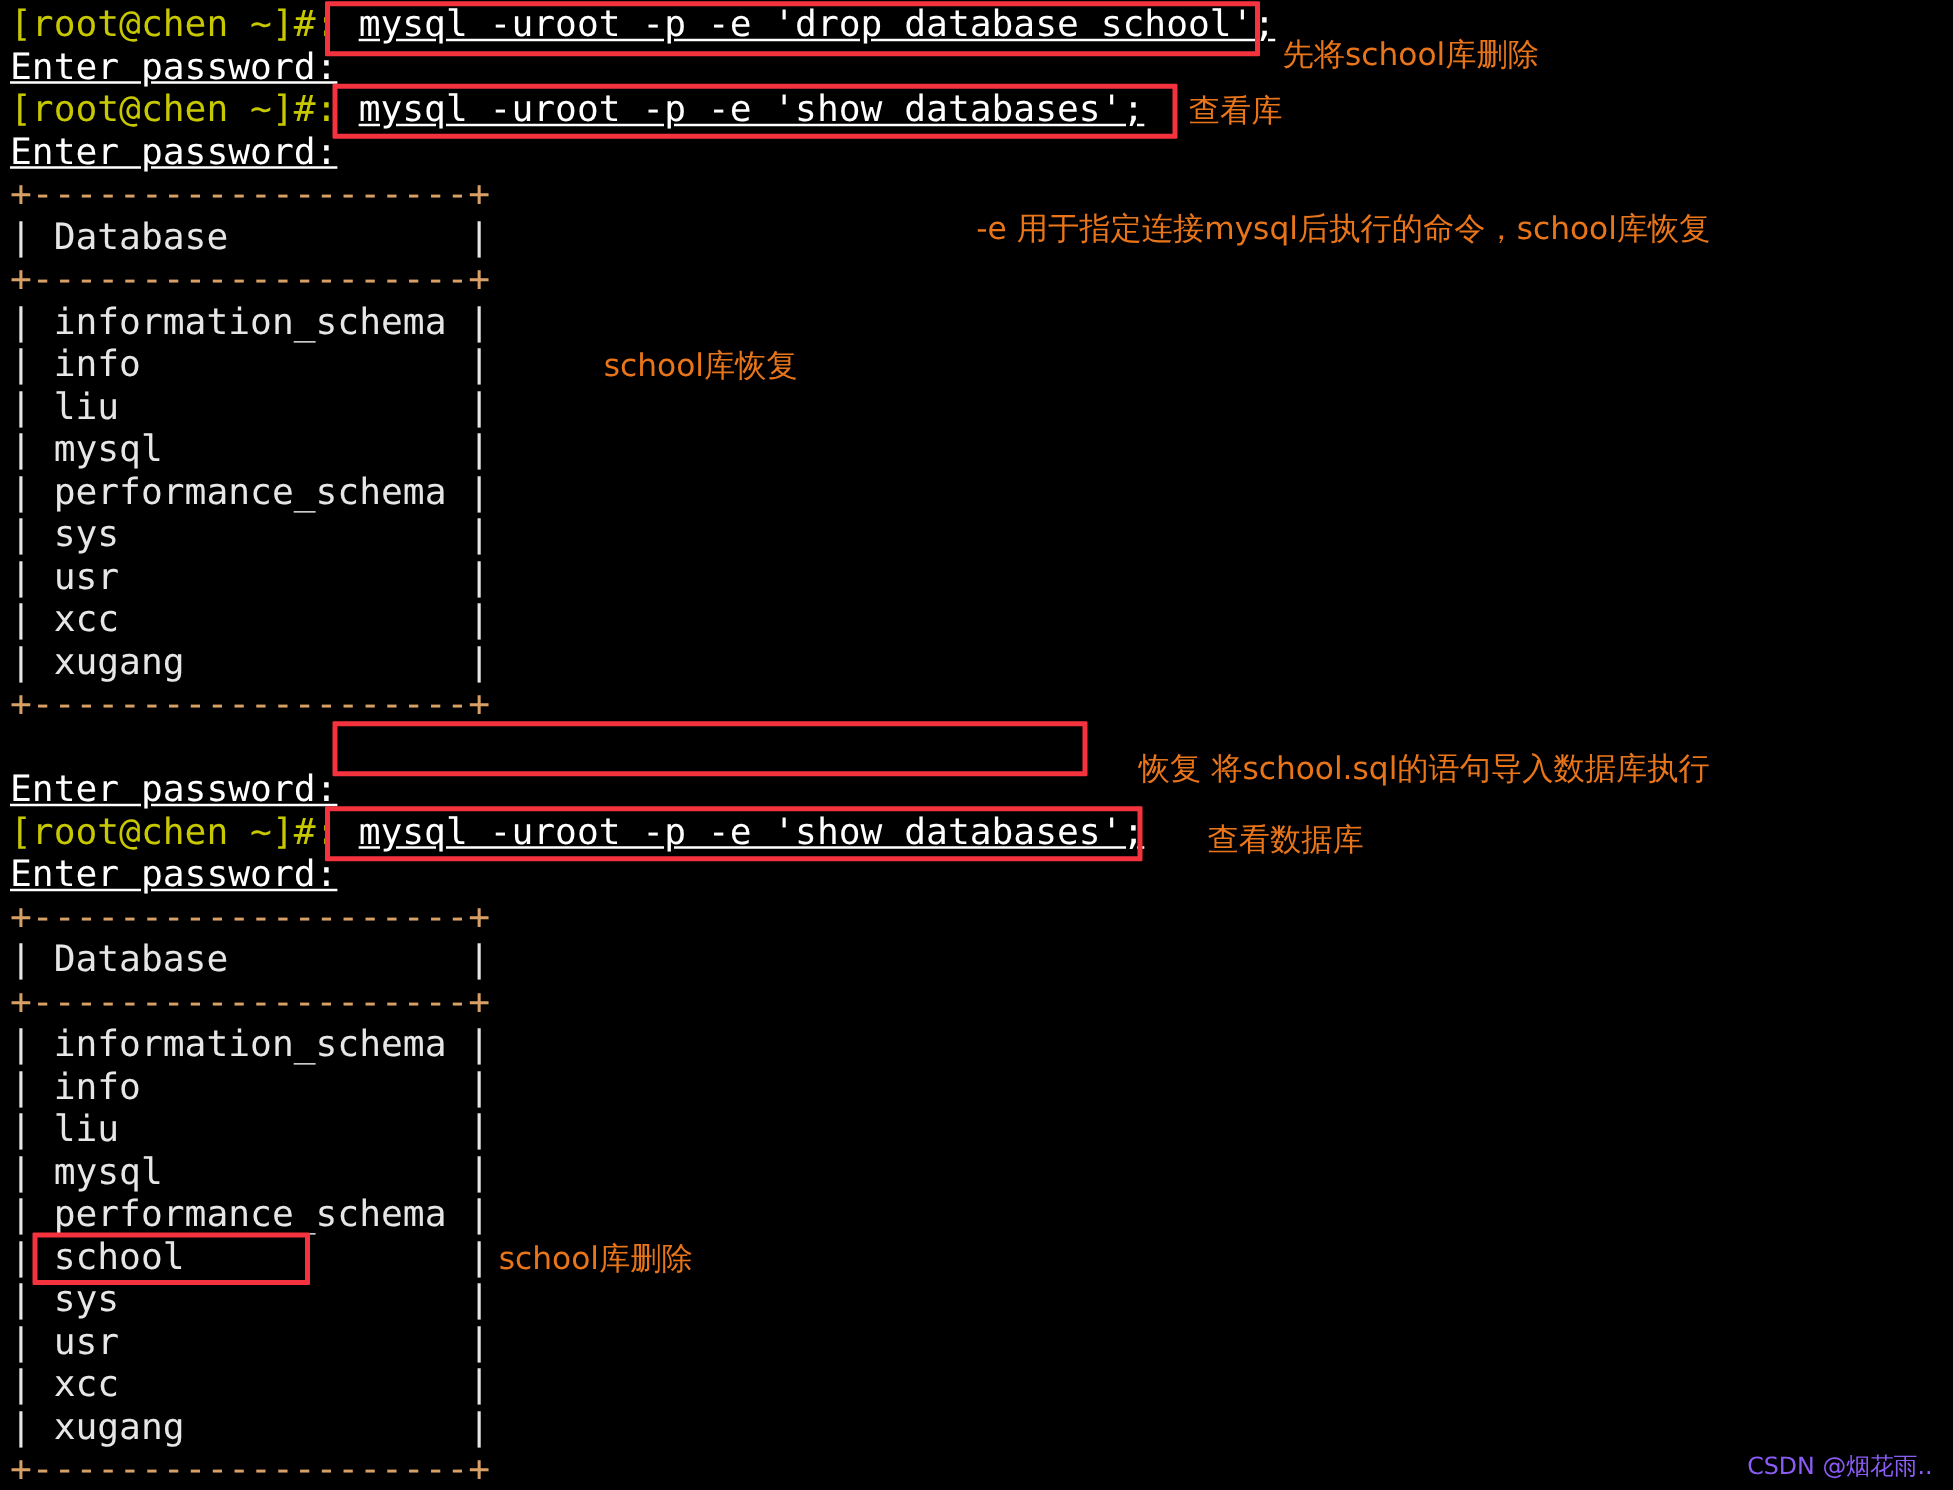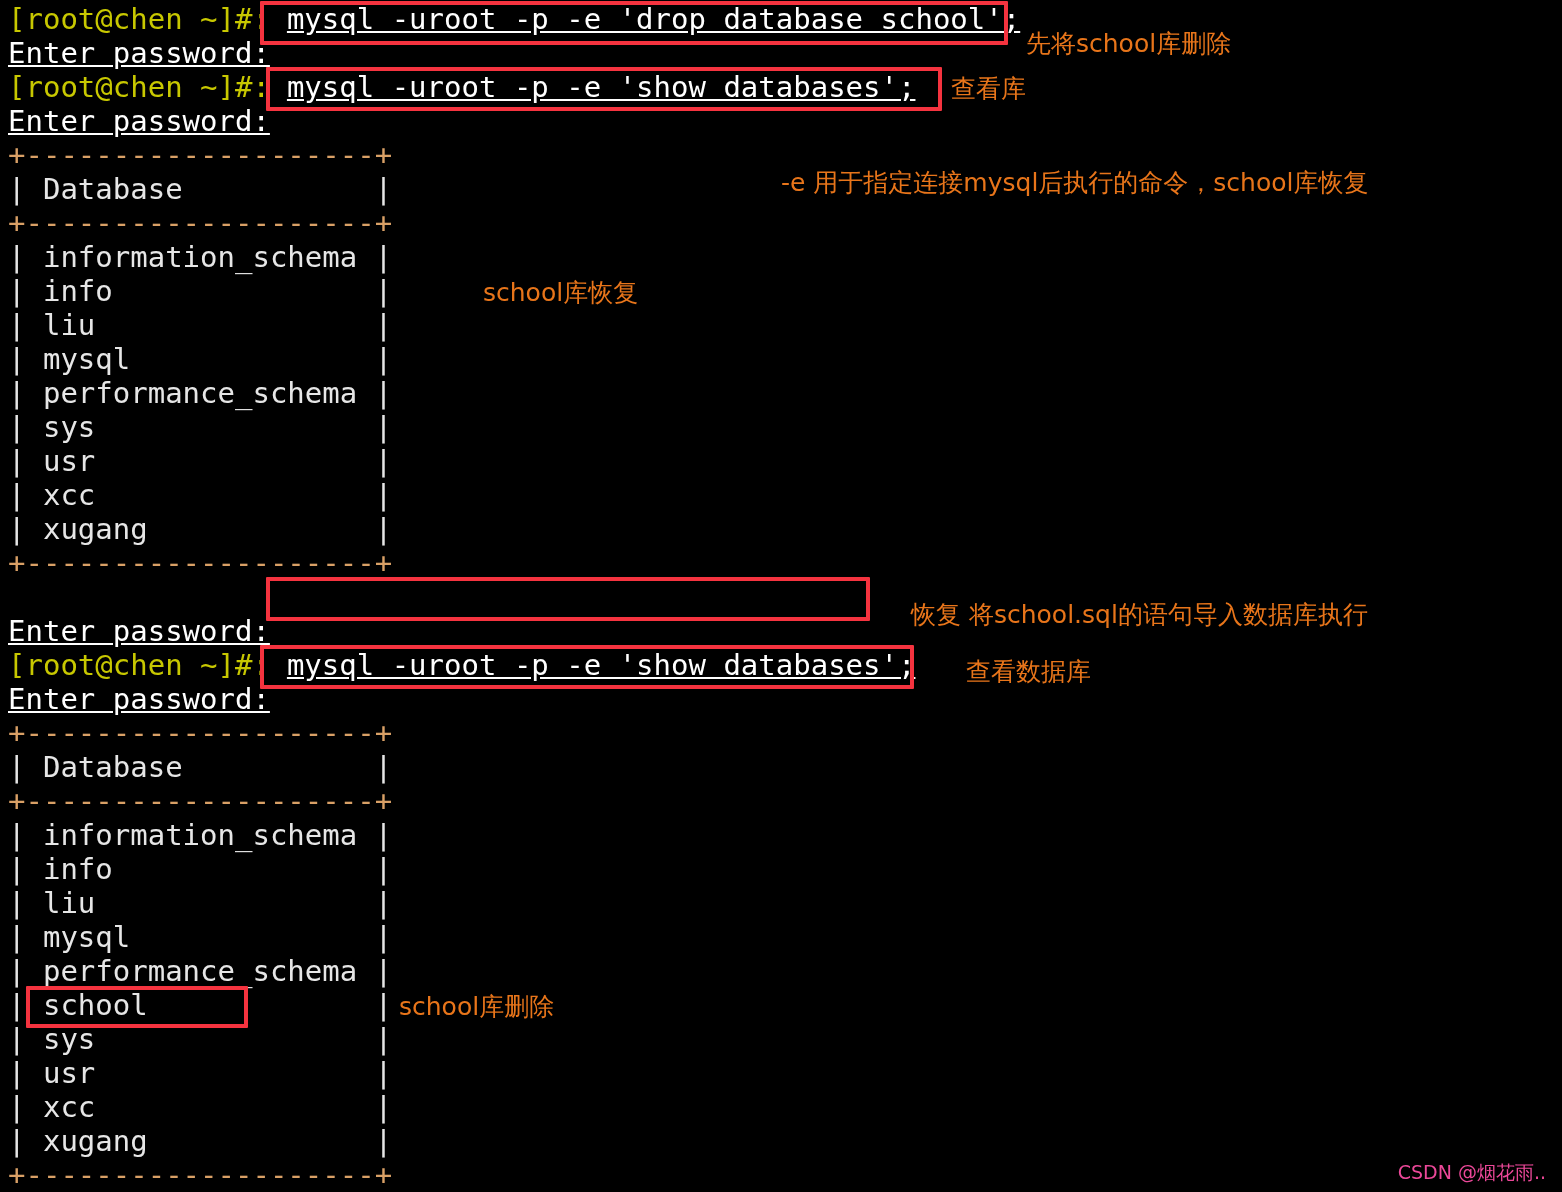--- a/index.html
+++ b/index.html
@@ -58,21 +58,21 @@
     font-family: "DejaVu Sans", "Liberation Sans", sans-serif;
     font-size: 25px;
     line-height: 30px;
   }
 
   
   #watermark {
     position: absolute;
     right: 16px;
     bottom: 6px;
-    color: #ec4899;
+    color: #8b5cf6;
     font-family: "DejaVu Sans", "Liberation Sans", sans-serif;
     font-size: 19px;
     white-space: pre;
   }
 </style>
 </head>
 <body>
 
 <div id="terminal">
 

